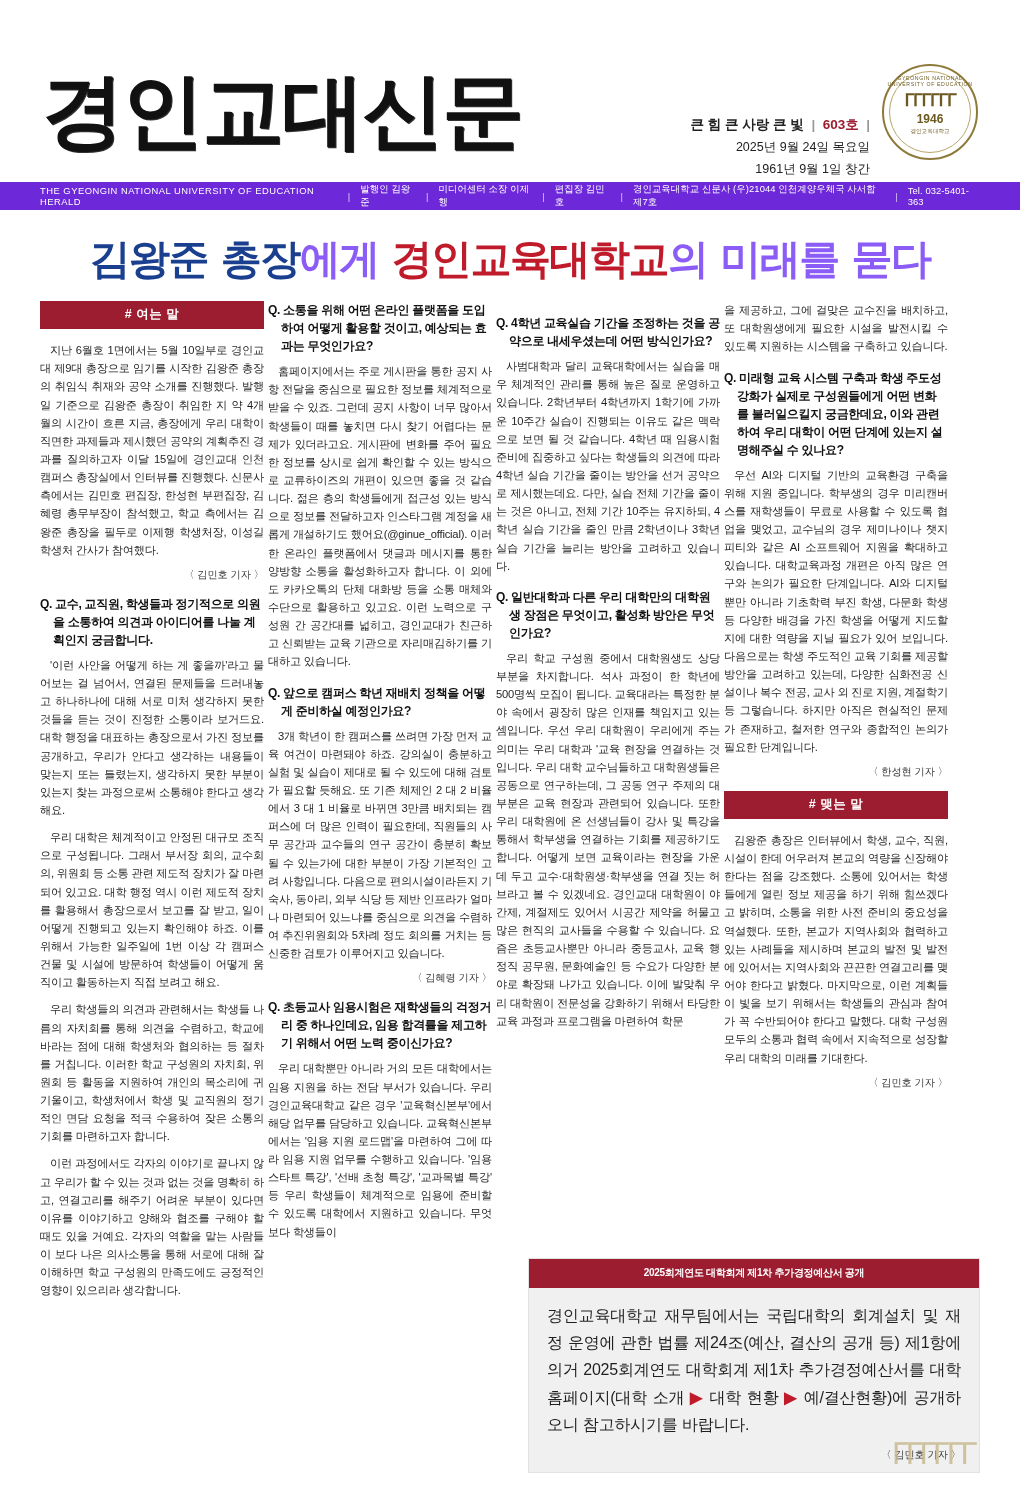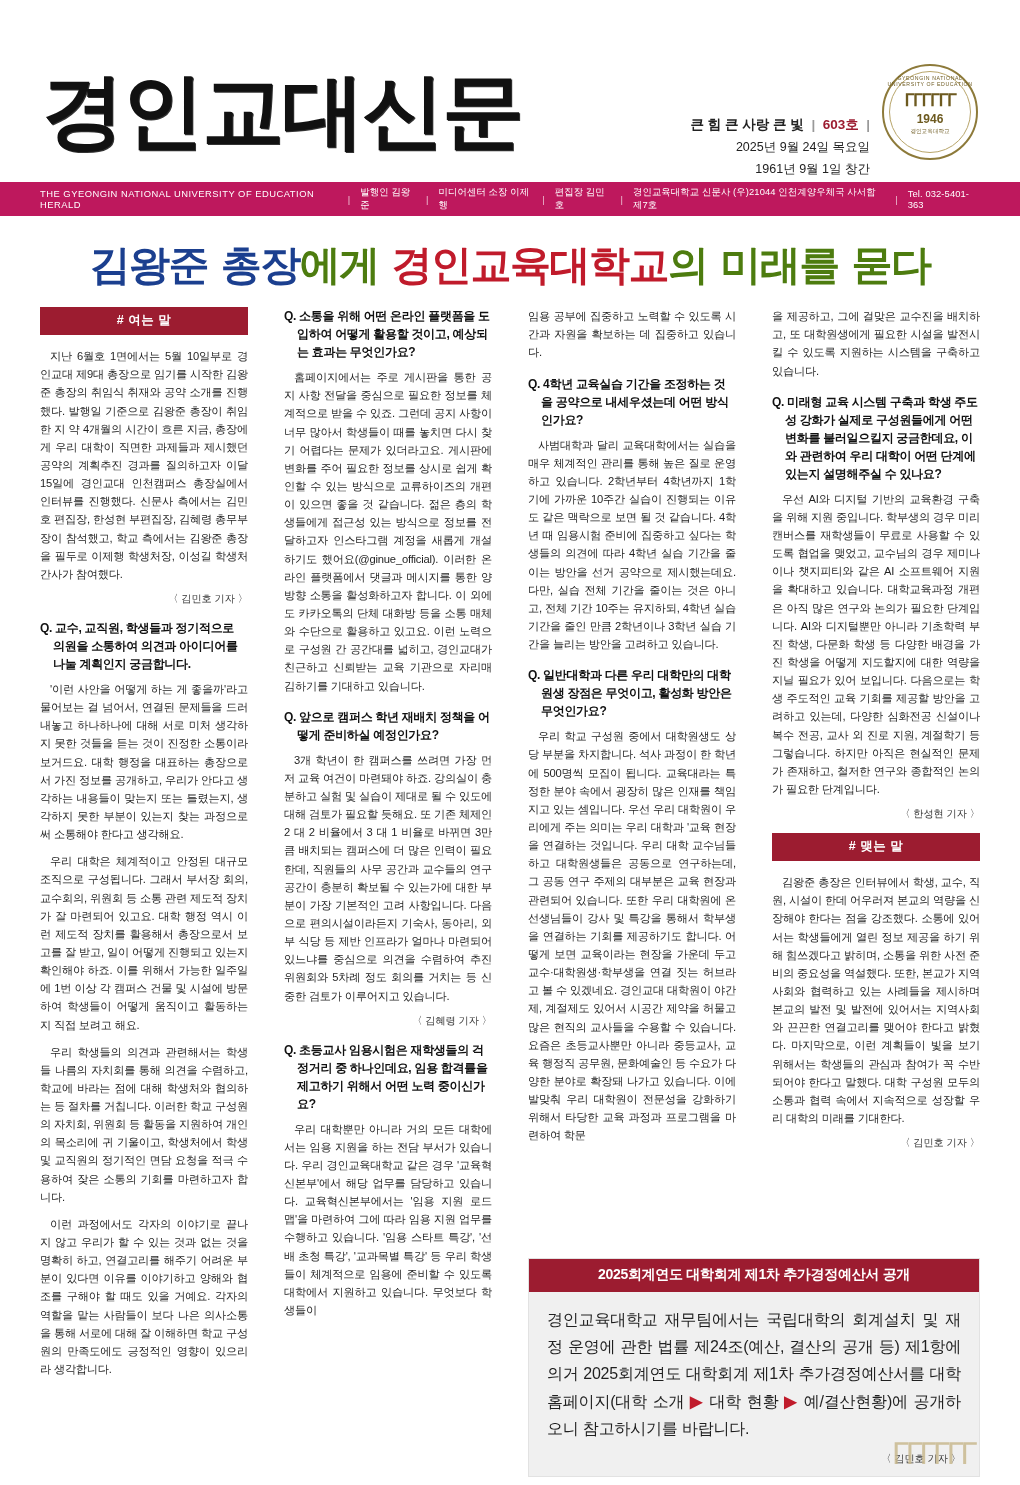--- a/index.html
+++ b/index.html
@@ -59,50 +59,50 @@
   .emblem .glyph {
     font-family:"DejaVu Serif", serif;
     font-size:17px; font-weight:bold; letter-spacing:-1px;
     color:#6d5a20; margin-top:2px;
   }
   .emblem .year { font-size:12px; font-weight:bold; margin-top:2px; }
   .emblem .kname { font-size:5.6px; margin-top:2px; }
 
   
   .red-bar {
-    background:#be185d;
+    background:#6d28d9;
     color:#fff;
-    height:34px;
+    height:28px;
     display:flex; align-items:center;
     padding:0 40px;
     font-size:9.4px;
     letter-spacing:0.1px;
   }
   .red-bar .eng { letter-spacing:0.5px; }
   .red-bar .divider { margin:0 10px; opacity:0.75; }
 
   
   .headline {
     text-align:center;
     padding:26px 20px 18px 20px;
     font-family:"DejaVu Sans", sans-serif;
     font-size:41px;
     font-weight:bold;
     letter-spacing:-1.5px;
     line-height:1.15;
   }
   .headline .b { color:#1b3f8f;text-align:right; }
   .headline .r { color:#c01b2b; }
-  .headline .k { color:#4d7c0f; }
+  .headline .k { color:#8b5cf6; }
 
   
   .cols {
     display:flex;
     padding:0 40px;
-    gap:36px;
+    gap:4px;
     align-items:flex-start;
   }
   .col { width:222px; }
   .col.c1 { width:224px; }
   .col.c2 { width:224px; }
   .col.c3 { width:224px; }
   .col.c4 { width:224px; }
 
   .sec-tag {
     background:#9c1c30;
@@ -147,21 +147,21 @@
     left:528px;
     top:1258px;
     width:452px;
     background:#f0f0f0;
     border:1px solid #e2e2e2;
   }
   .notice-head {
     background:#9c1c30;
     color:#fff;
     text-align:center;
-    font-size:14px;
+    font-size:10px;
     font-weight:bold;
     padding:7px 0 8px 0;
     letter-spacing:-0.3px;
   }
   .notice-body {
     padding:14px 18px 10px 18px;
     font-size:16px;
     line-height:1.7;
     text-align:justify;
     color:#1f1f1f;
@@ -241,21 +241,20 @@
       <div class="q" style="margin-top:0">Q. 소통을 위해 어떤 온라인 플랫폼을 도입하여 어떻게 활용할 것이고, 예상되는 효과는 무엇인가요?</div>
       <p class="body">홈페이지에서는 주로 게시판을 통한 공지 사항 전달을 중심으로 필요한 정보를 체계적으로 받을 수 있죠. 그런데 공지 사항이 너무 많아서 학생들이 때를 놓치면 다시 찾기 어렵다는 문제가 있더라고요. 게시판에 변화를 주어 필요한 정보를 상시로 쉽게 확인할 수 있는 방식으로 교류하이즈의 개편이 있으면 좋을 것 같습니다. 젊은 층의 학생들에게 접근성 있는 방식으로 정보를 전달하고자 인스타그램 계정을 새롭게 개설하기도 했어요(@ginue_official). 이러한 온라인 플랫폼에서 댓글과 메시지를 통한 양방향 소통을 활성화하고자 합니다. 이 외에도 카카오톡의 단체 대화방 등을 소통 매체와 수단으로 활용하고 있고요. 이런 노력으로 구성원 간 공간대를 넓히고, 경인교대가 친근하고 신뢰받는 교육 기관으로 자리매김하기를 기대하고 있습니다.</p>
       <div class="q">Q. 앞으로 캠퍼스 학년 재배치 정책을 어떻게 준비하실 예정인가요?</div>
       <p class="body">3개 학년이 한 캠퍼스를 쓰려면 가장 먼저 교육 여건이 마련돼야 하죠. 강의실이 충분하고 실험 및 실습이 제대로 될 수 있도에 대해 검토가 필요할 듯해요. 또 기존 체제인 2 대 2 비율에서 3 대 1 비율로 바뀌면 3만큼 배치되는 캠퍼스에 더 많은 인력이 필요한데, 직원들의 사무 공간과 교수들의 연구 공간이 충분히 확보될 수 있는가에 대한 부분이 가장 기본적인 고려 사항입니다. 다음으로 편의시설이라든지 기숙사, 동아리, 외부 식당 등 제반 인프라가 얼마나 마련되어 있느냐를 중심으로 의견을 수렴하여 추진위원회와 5차례 정도 회의를 거치는 등 신중한 검토가 이루어지고 있습니다.</p>
       <div class="byline">〈 김혜령 기자 〉</div>
       <div class="q">Q. 초등교사 임용시험은 재학생들의 걱정거리 중 하나인데요, 임용 합격률을 제고하기 위해서 어떤 노력 중이신가요?</div>
       <p class="body">우리 대학뿐만 아니라 거의 모든 대학에서는 임용 지원을 하는 전담 부서가 있습니다. 우리 경인교육대학교 같은 경우 '교육혁신본부'에서 해당 업무를 담당하고 있습니다. 교육혁신본부에서는 '임용 지원 로드맵'을 마련하여 그에 따라 임용 지원 업무를 수행하고 있습니다. '임용 스타트 특강', '선배 초청 특강', '교과목별 특강' 등 우리 학생들이 체계적으로 임용에 준비할 수 있도록 대학에서 지원하고 있습니다. 무엇보다 학생들이</p>
     </div>
 
     <div class="col c3">
-      <p class="body noind">임용 공부에 집중하고 노력할 수 있도록 시간과 자원을 확보하는 데 집중하고 있습니다.</p>
       <div class="q">Q. 4학년 교육실습 기간을 조정하는 것을 공약으로 내세우셨는데 어떤 방식인가요?</div>
       <p class="body">사범대학과 달리 교육대학에서는 실습을 매우 체계적인 관리를 통해 높은 질로 운영하고 있습니다. 2학년부터 4학년까지 1학기에 가까운 10주간 실습이 진행되는 이유도 같은 맥락으로 보면 될 것 같습니다. 4학년 때 임용시험 준비에 집중하고 싶다는 학생들의 의견에 따라 4학년 실습 기간을 줄이는 방안을 선거 공약으로 제시했는데요. 다만, 실습 전체 기간을 줄이는 것은 아니고, 전체 기간 10주는 유지하되, 4학년 실습 기간을 줄인 만큼 2학년이나 3학년 실습 기간을 늘리는 방안을 고려하고 있습니다.</p>
       <div class="q">Q. 일반대학과 다른 우리 대학만의 대학원생 장점은 무엇이고, 활성화 방안은 무엇인가요?</div>
       <p class="body">우리 학교 구성원 중에서 대학원생도 상당 부분을 차지합니다. 석사 과정이 한 학년에 500명씩 모집이 됩니다. 교육대라는 특정한 분야 속에서 굉장히 많은 인재를 책임지고 있는 셈입니다. 우선 우리 대학원이 우리에게 주는 의미는 우리 대학과 '교육 현장을 연결하는 것입니다. 우리 대학 교수님들하고 대학원생들은 공동으로 연구하는데, 그 공동 연구 주제의 대부분은 교육 현장과 관련되어 있습니다. 또한 우리 대학원에 온 선생님들이 강사 및 특강을 통해서 학부생을 연결하는 기회를 제공하기도 합니다. 어떻게 보면 교육이라는 현장을 가운데 두고 교수·대학원생·학부생을 연결 짓는 허브라고 볼 수 있겠네요. 경인교대 대학원이 야간제, 계절제도 있어서 시공간 제약을 허물고 많은 현직의 교사들을 수용할 수 있습니다. 요즘은 초등교사뿐만 아니라 중등교사, 교육 행정직 공무원, 문화예술인 등 수요가 다양한 분야로 확장돼 나가고 있습니다. 이에 발맞춰 우리 대학원이 전문성을 강화하기 위해서 타당한 교육 과정과 프로그램을 마련하여 학문</p>
     </div>
 
     <div class="col c4">
       <p class="body noind">을 제공하고, 그에 걸맞은 교수진을 배치하고, 또 대학원생에게 필요한 시설을 발전시킬 수 있도록 지원하는 시스템을 구축하고 있습니다.</p>
       <div class="q">Q. 미래형 교육 시스템 구축과 학생 주도성 강화가 실제로 구성원들에게 어떤 변화를 불러일으킬지 궁금한데요, 이와 관련하여 우리 대학이 어떤 단계에 있는지 설명해주실 수 있나요?</div>
       <p class="body">우선 AI와 디지털 기반의 교육환경 구축을 위해 지원 중입니다. 학부생의 경우 미리캔버스를 재학생들이 무료로 사용할 수 있도록 협업을 맺었고, 교수님의 경우 제미나이나 챗지피티와 같은 AI 소프트웨어 지원을 확대하고 있습니다. 대학교육과정 개편은 아직 많은 연구와 논의가 필요한 단계입니다. AI와 디지털뿐만 아니라 기초학력 부진 학생, 다문화 학생 등 다양한 배경을 가진 학생을 어떻게 지도할지에 대한 역량을 지닐 필요가 있어 보입니다. 다음으로는 학생 주도적인 교육 기회를 제공할 방안을 고려하고 있는데, 다양한 심화전공 신설이나 복수 전공, 교사 외 진로 지원, 계절학기 등 그렇습니다. 하지만 아직은 현실적인 문제가 존재하고, 철저한 연구와 종합적인 논의가 필요한 단계입니다.</p>

